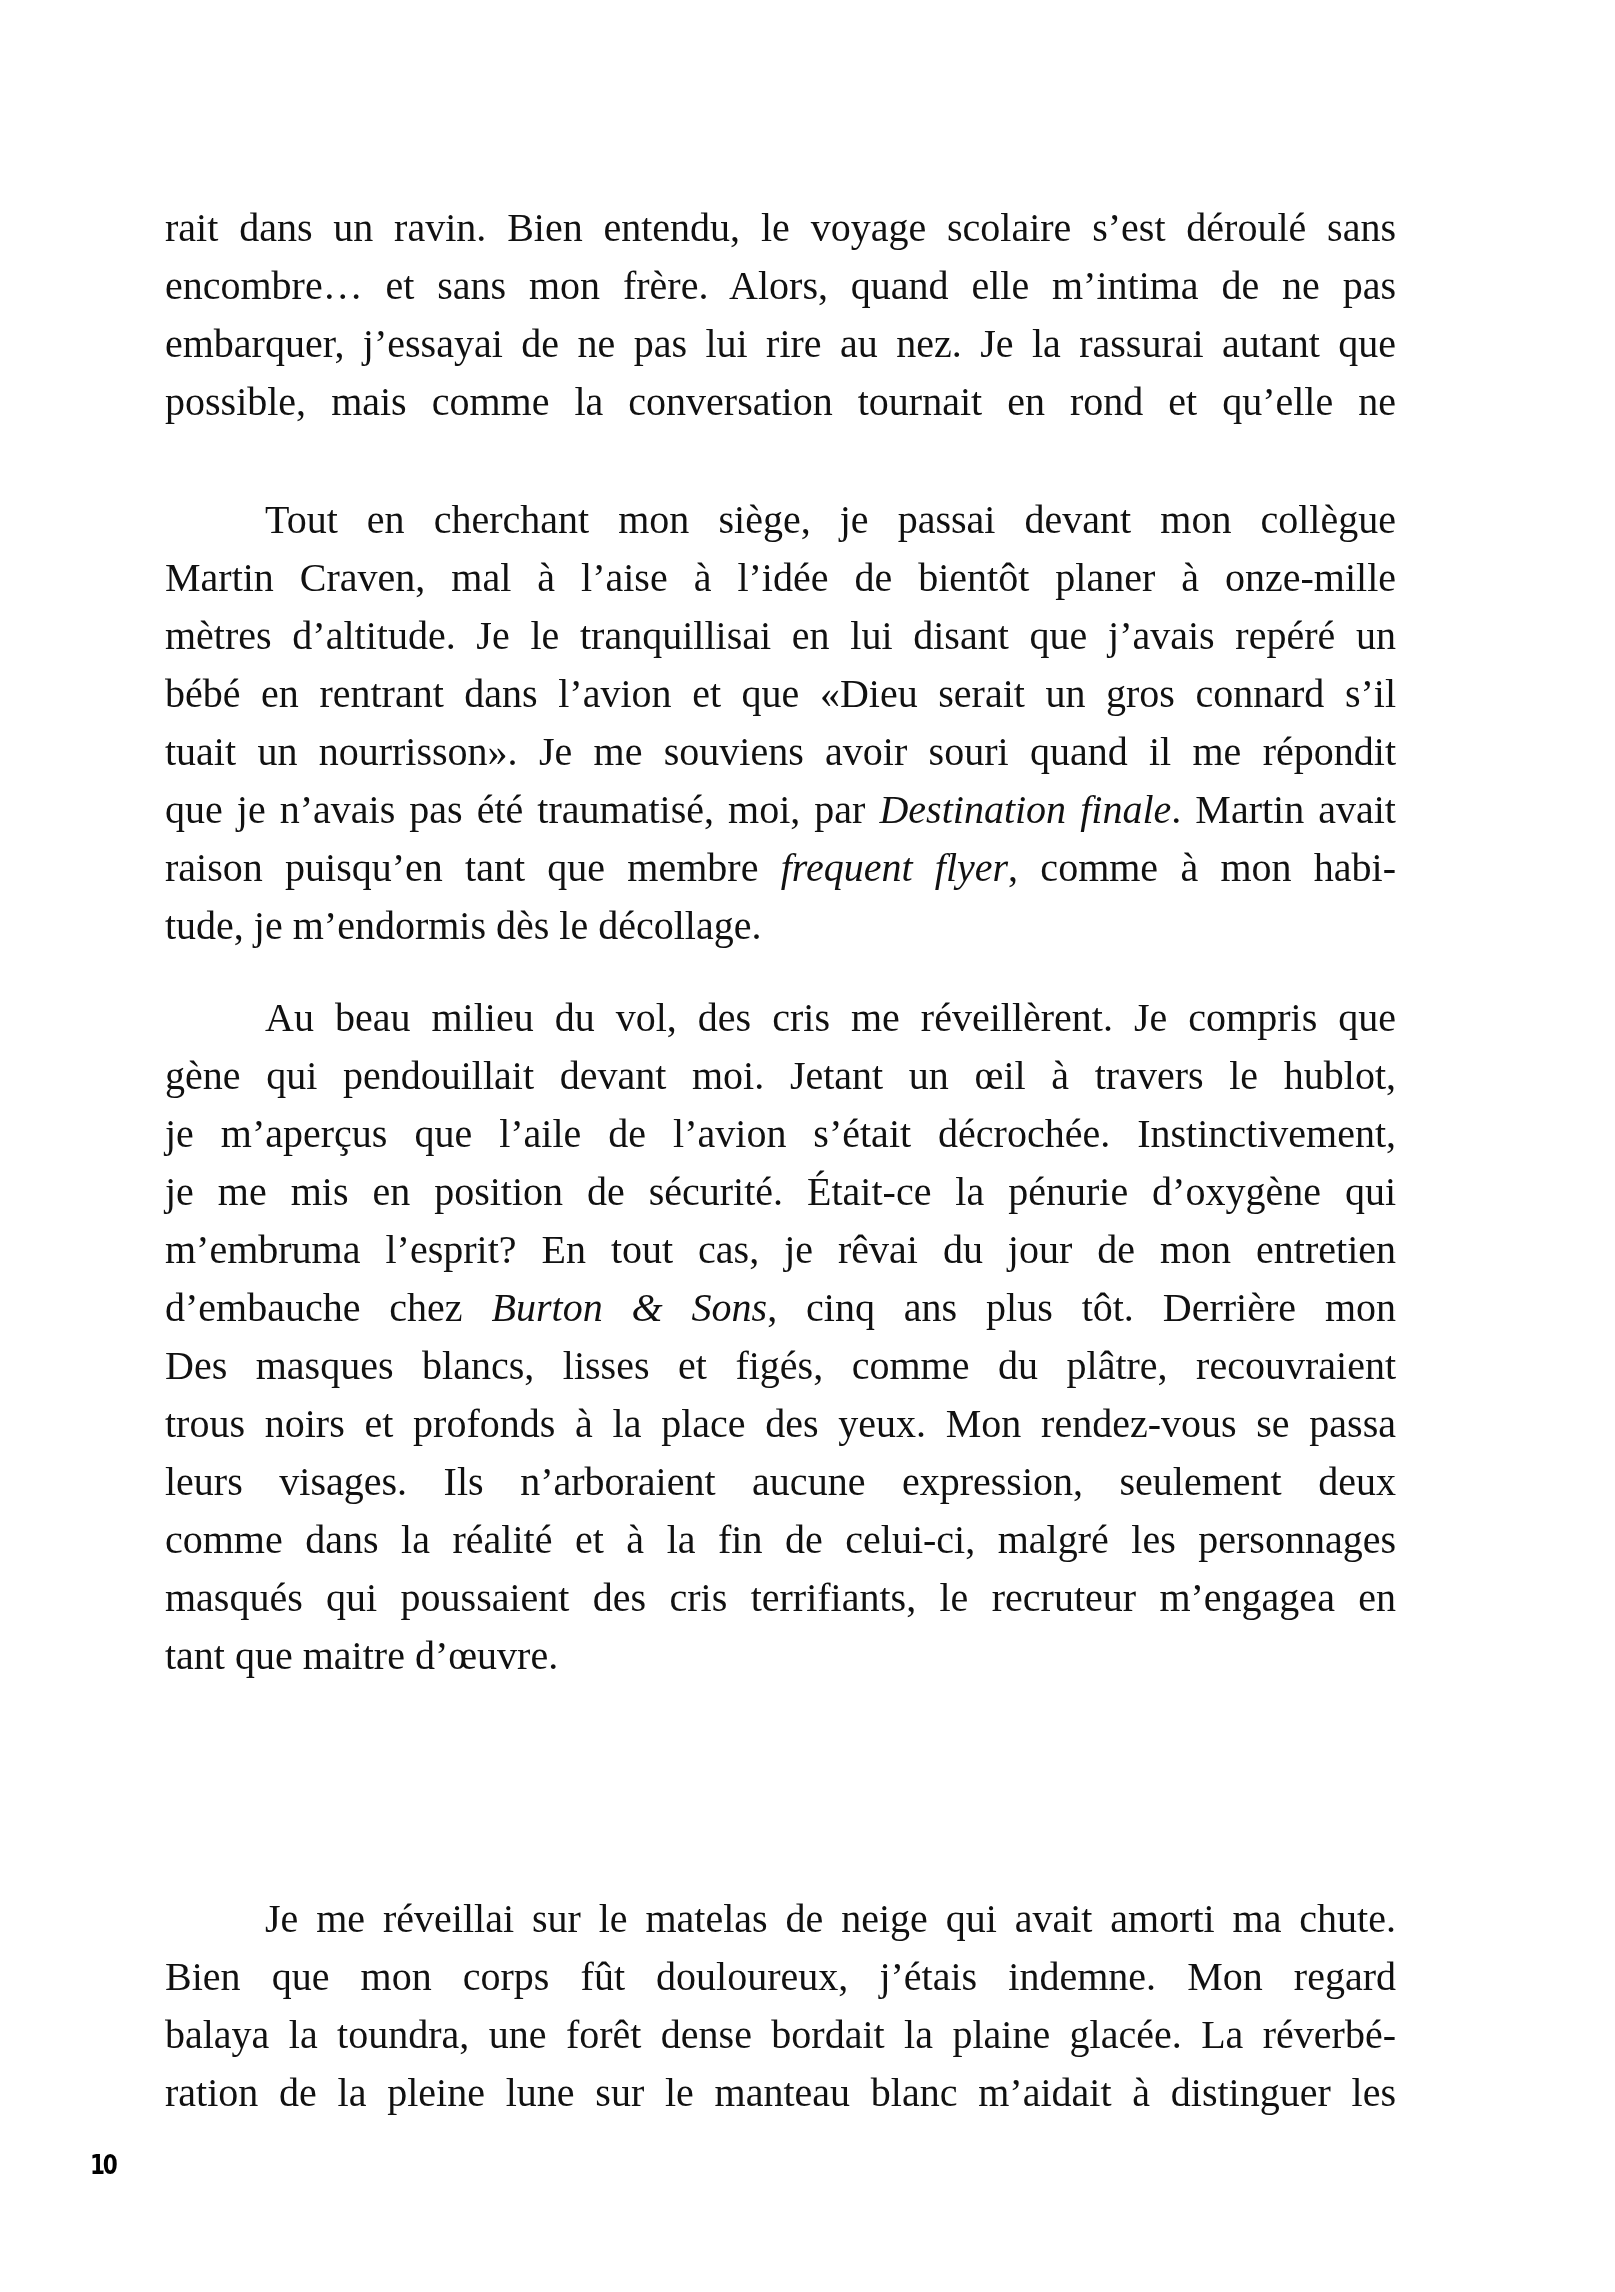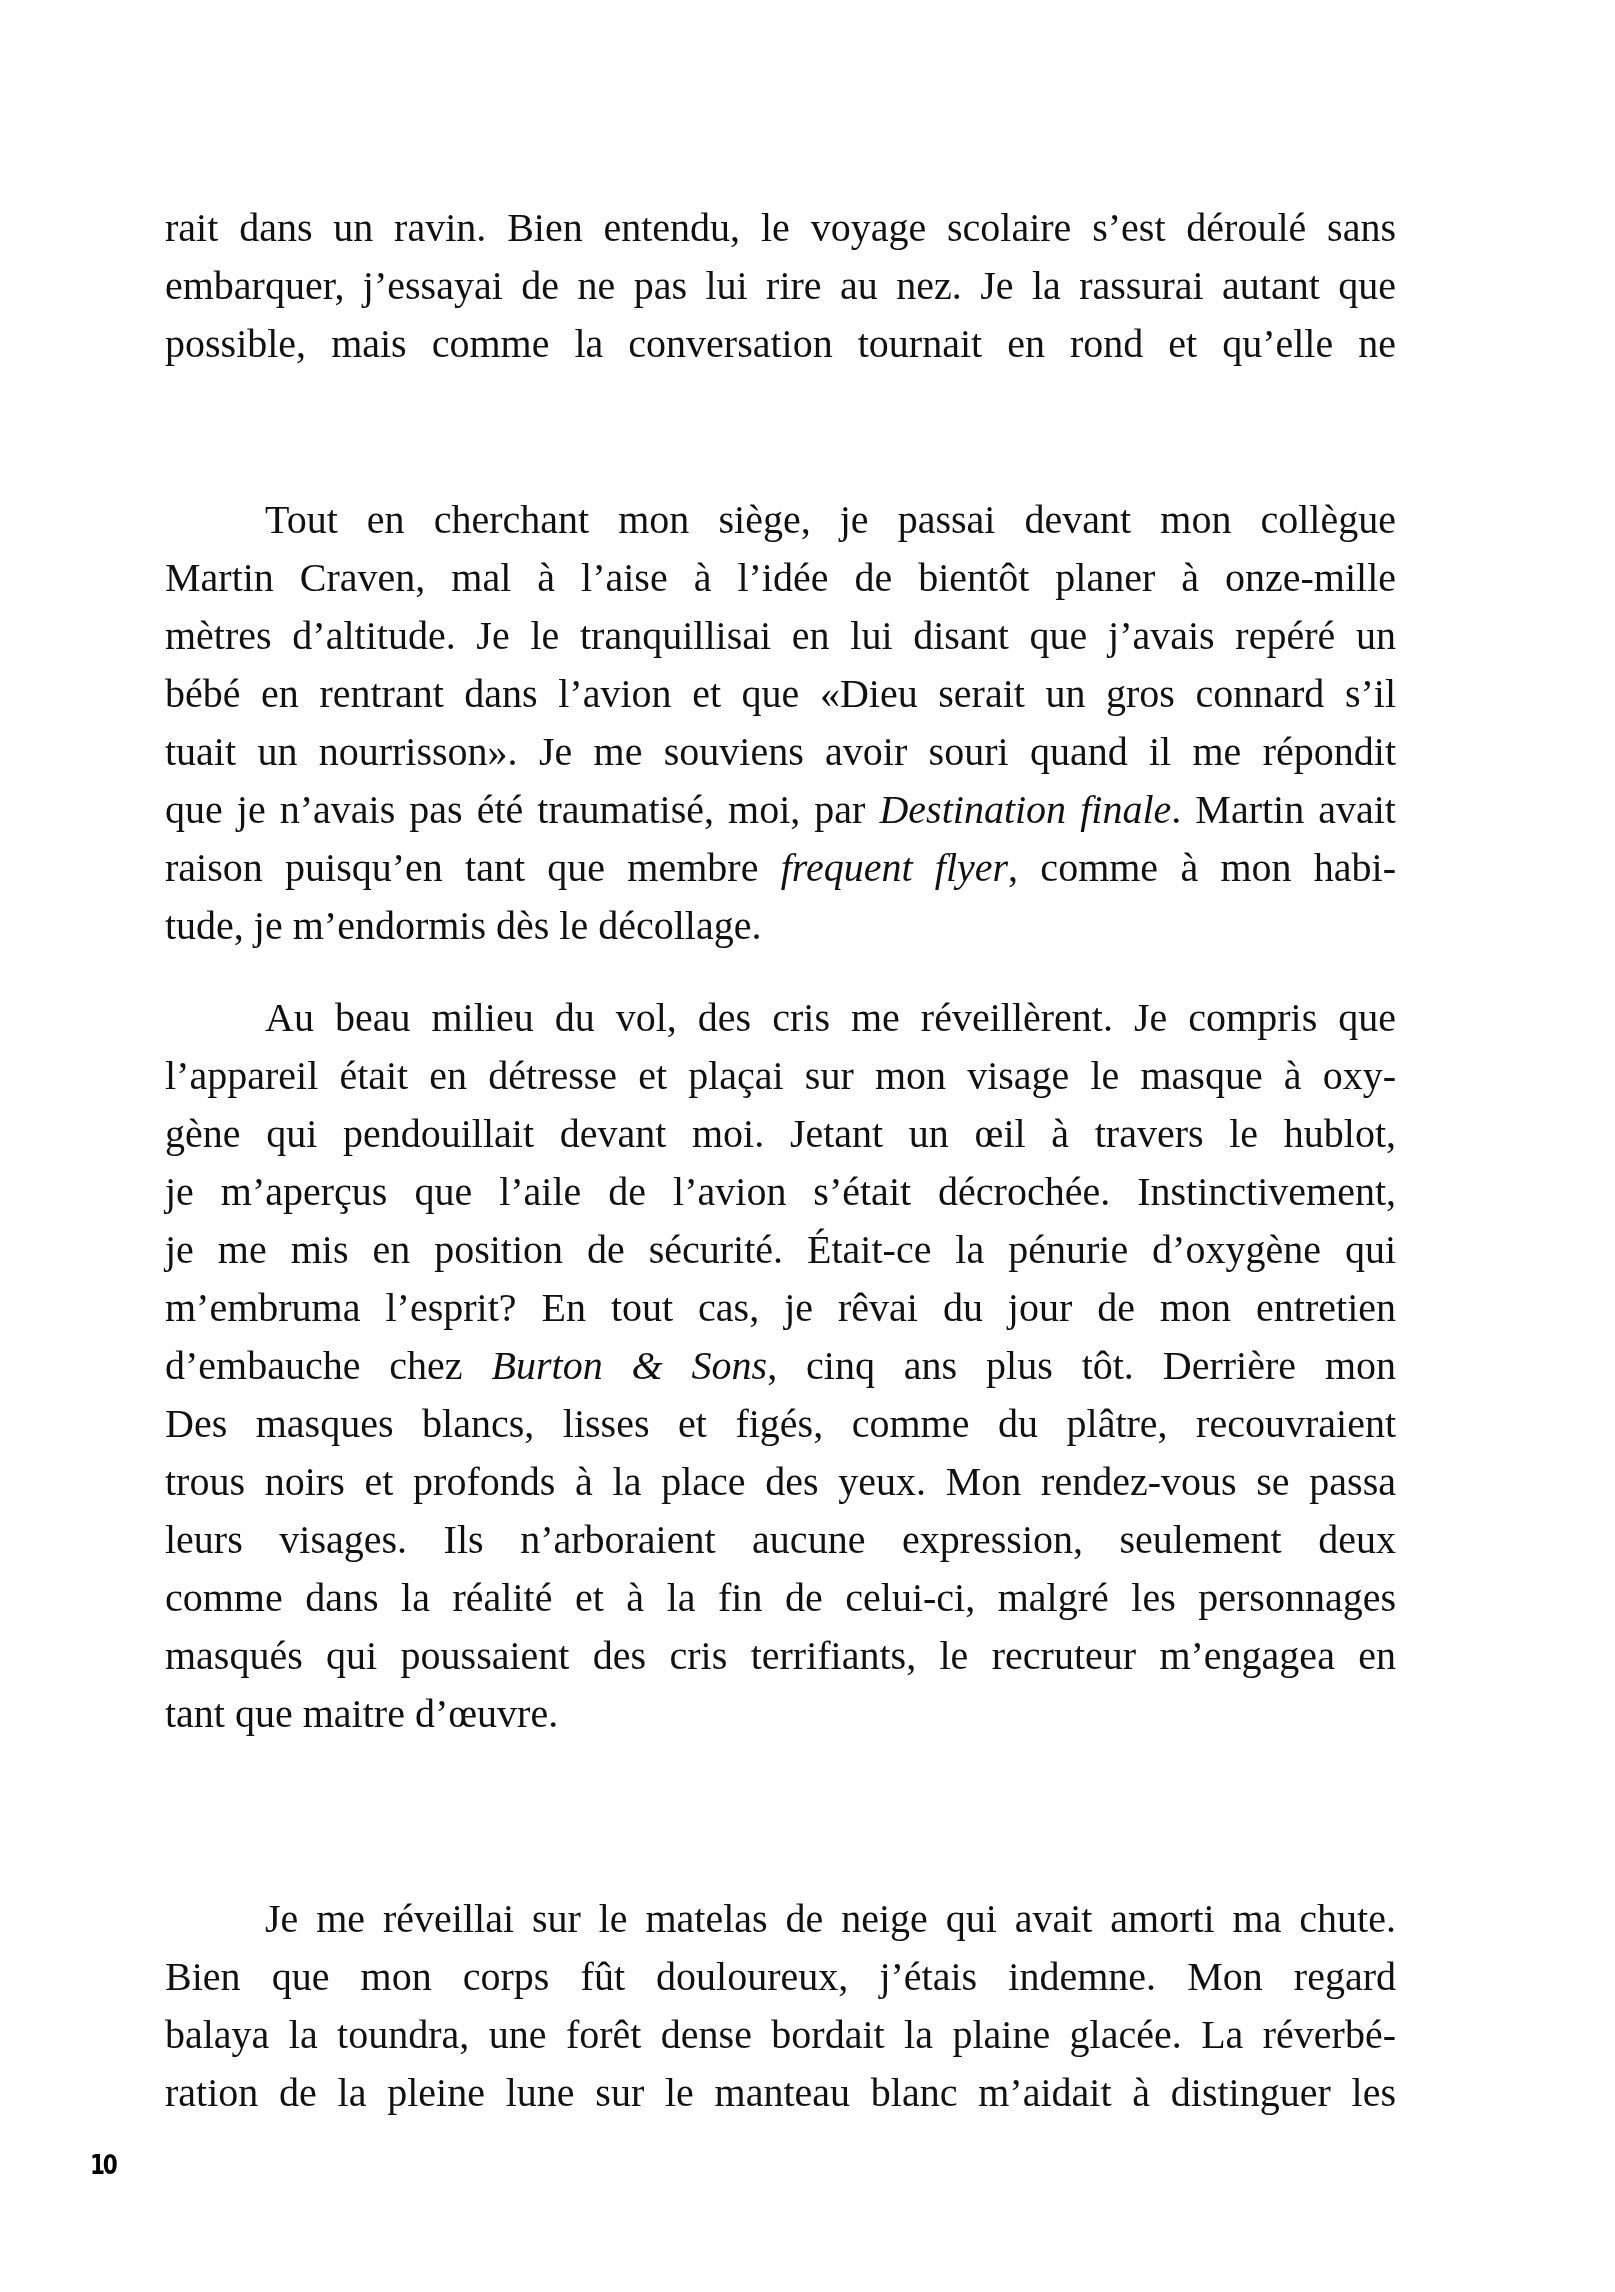--- a/index.html
+++ b/index.html
@@ -29,36 +29,36 @@
     color: #000000;
   }
 </style>
 </head>
 <body>
 
 <div class="page">
   <div class="text-block" style="top:199px;">
     <div class="para" style="top:0px;">
         <div class="line">rait dans un ravin. Bien entendu, le voyage scolaire s’est déroulé sans</div>
+        <div class="line">encombre… et sans mon frère. Alors, quand elle m’intima de ne pas</div>
         <div class="line">embarquer, j’essayai de ne pas lui rire au nez. Je la rassurai autant que</div>
         <div class="line">possible, mais comme la conversation tournait en rond et qu’elle ne</div>
       </div>
     <div class="para" style="top:292px;">
         <div class="line indent">Tout en cherchant mon siège, je passai devant mon collègue</div>
         <div class="line">Martin Craven, mal à l’aise à l’idée de bientôt planer à onze-mille</div>
         <div class="line">mètres d’altitude. Je le tranquillisai en lui disant que j’avais repéré un</div>
         <div class="line">bébé en rentrant dans l’avion et que «Dieu serait un gros connard s’il</div>
         <div class="line">tuait un nourrisson». Je me souviens avoir souri quand il me répondit</div>
         <div class="line">que je n’avais pas été traumatisé, moi, par <em>Destination finale</em>. Martin avait</div>
         <div class="line">raison puisqu’en tant que membre <em>frequent flyer</em>, comme à mon habi-</div>
         <div class="line last">tude, je m’endormis dès le décollage.</div>
       </div>
     <div class="para" style="top:790px;">
         <div class="line indent">Au beau milieu du vol, des cris me réveillèrent. Je compris que</div>
-        <div class="line">l’appareil était en détresse et plaçai sur mon visage le masque à oxy-</div>
         <div class="line">gène qui pendouillait devant moi. Jetant un œil à travers le hublot,</div>
         <div class="line">je m’aperçus que l’aile de l’avion s’était décrochée. Instinctivement,</div>
         <div class="line">je me mis en position de sécurité. Était-ce la pénurie d’oxygène qui</div>
         <div class="line">m’embruma l’esprit? En tout cas, je rêvai du jour de mon entretien</div>
         <div class="line">d’embauche chez <em>Burton &amp; Sons</em>, cinq ans plus tôt. Derrière mon</div>
         <div class="line">Des masques blancs, lisses et figés, comme du plâtre, recouvraient</div>
         <div class="line">trous noirs et profonds à la place des yeux. Mon rendez-vous se passa</div>
         <div class="line">leurs visages. Ils n’arboraient aucune expression, seulement deux</div>
         <div class="line">comme dans la réalité et à la fin de celui-ci, malgré les personnages</div>
         <div class="line">masqués qui poussaient des cris terrifiants, le recruteur m’engagea en</div>

